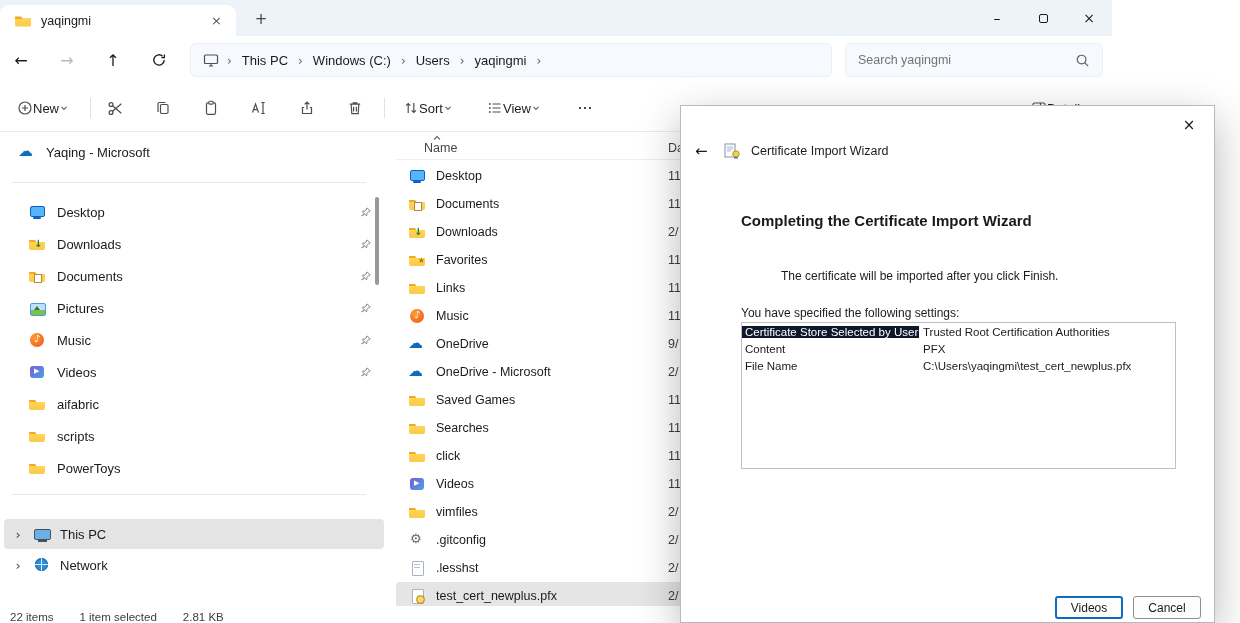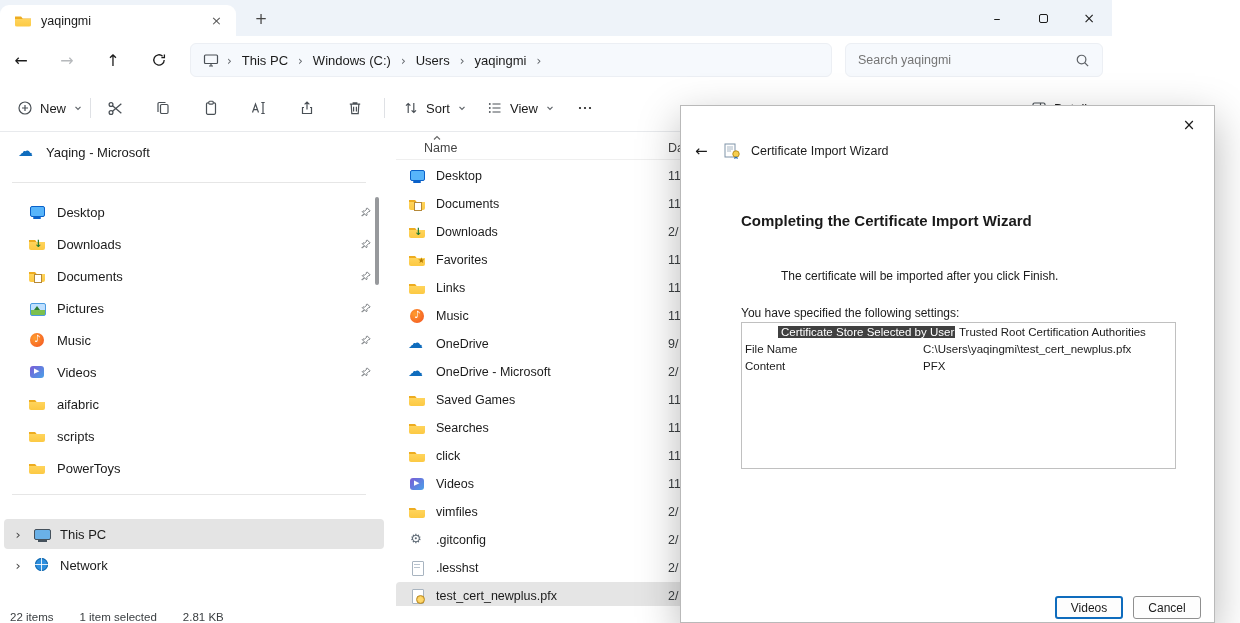--- a/index.html
+++ b/index.html
@@ -29,21 +29,21 @@
   .crumbs { display:flex; align-items:center; }
   .crumb-group { display:flex; align-items:center; }
   .crumb { padding:2px 2px; }
   .crumb-sep::before { content:"›"; font-family:"DejaVu Sans",sans-serif; color:#5f6368; margin:0 8px; font-size:12px; }
   .searchbar { position:absolute; left:845px; top:7px; width:258px; height:34px; background:#f6f9fd;
     border:1px solid #eceff4; border-radius:6px; display:flex; align-items:center; padding:0 12px; }
   .searchbar input { border:none; outline:none; background:transparent; flex:1; font-size:12.5px;
     color:#5f6368; font-family:inherit; }
 
   .toolbar { position:absolute; top:84px; left:0; width:100%; height:48px; background:#fff; border-bottom:1px solid #e8eaed; }
-  .tbtn { position:absolute; top:8px; height:32px; display:flex; align-items:center; gap:7px; padding:0 9px;
+  .tbtn { position:absolute; top:8px; height:32px; display:flex; align-items:center; padding:0 9px;
     border-radius:4px; font-size:13px; }
   .ibtn { position:absolute; top:8px; width:38px; height:32px; display:flex; align-items:center; justify-content:center; border-radius:4px; }
   .tdiv { position:absolute; top:14px; width:1px; height:20px; background:#dfe1e5; }
 
   
   .sidebar { position:absolute; top:132px; left:0; width:388px; bottom:17px; }
   .side-one { position:absolute; top:4px; left:0; width:100%; height:32px; display:flex; align-items:center;
     gap:10px; padding-left:18px; font-size:13px; }
   .sdiv { position:absolute; left:12px; right:22px; height:1px; background:#e6e6e6; }
   .side-list { position:absolute; top:64px; left:0; width:100%; }
@@ -121,21 +121,21 @@
     justify-content:center; font-size:15px; }
   .dlg-header { position:absolute; top:36px; left:14px; display:flex; align-items:center; gap:10px; font-size:12.5px; }
   .dlg-back { font-size:15px; width:18px; }
   .dlg-heading { position:absolute; left:60px; top:106px; font-size:15px; font-weight:700; color:#1a1a1a; }
   .dlg-intro { position:absolute; left:60px; top:163px; font-size:12px;margin-left:40px; }
   .dlg-sub { position:absolute; left:60px; top:200px; font-size:12px; }
   .dlg-table { position:absolute; left:60px; top:216px; width:435px; height:147px; border:1px solid #c0c0c0;
     background:#fff; overflow:hidden; font-size:11.5px; }
   .set-row { display:flex; height:17px; align-items:center; }
   .skey { flex:0 0 177px; padding:0 3px; white-space:nowrap; overflow:hidden; }
-  .skey.sel { background:#404040; color:#fff;margin-left:36px; }
+  .skey.sel { background:#0f172a; color:#fff; }
   .sval { padding:0 4px; white-space:nowrap; }
   .dlg-btn { position:absolute; top:490px; height:23px; width:68px; background:#fdfdfd; border:1px solid #8f8f8f;
     border-radius:3px; font-size:12px; display:flex; align-items:center; justify-content:center; }
   #btn-finish { left:374px; border:2px solid #0f6cbd; }
   #btn-cancel { left:452px; }
 </style>
 </head>
 <body>
 
 <div class="explorer">
@@ -523,24 +523,24 @@
   <div class="dlg-intro">The certificate will be imported after you click Finish.</div>
   <div class="dlg-sub">You have specified the following settings:</div>
   <div class="dlg-table">
 
       <div class="set-row">
         <span class="skey sel">Certificate Store Selected by User</span>
         <span class="sval">Trusted Root Certification Authorities</span>
       </div>
 
       <div class="set-row">
+        <span class="skey">Content</span>
+        <span class="sval">PFX</span>
+      </div>
+
+      <div class="set-row">
         <span class="skey">File Name</span>
         <span class="sval">C:\Users\yaqingmi\test_cert_newplus.pfx</span>
       </div>
-
-      <div class="set-row">
-        <span class="skey">Content</span>
-        <span class="sval">PFX</span>
-      </div>
     </div>
   <div class="dlg-btn" id="btn-finish">Videos</div>
   <div class="dlg-btn" id="btn-cancel">Cancel</div>
 </div>
 
 </body></html>

